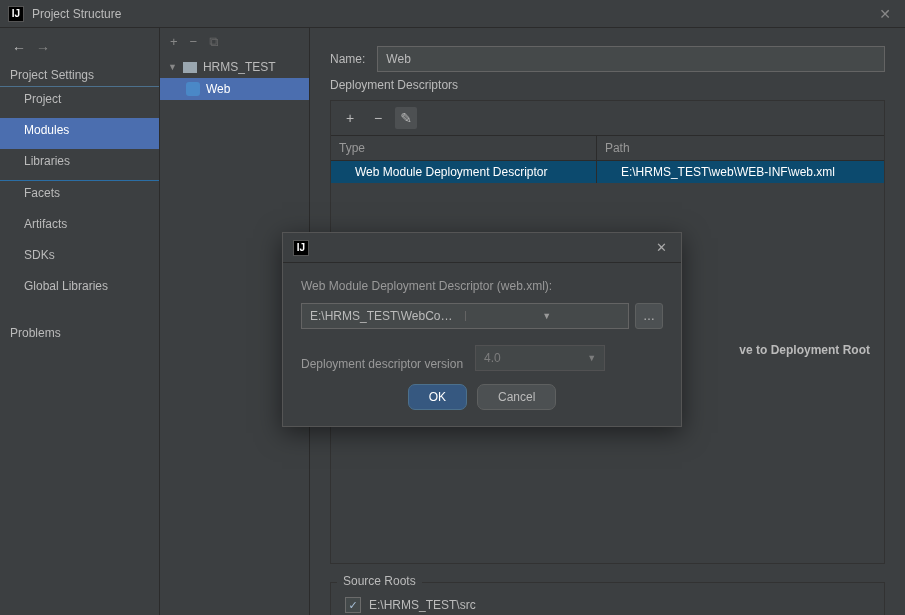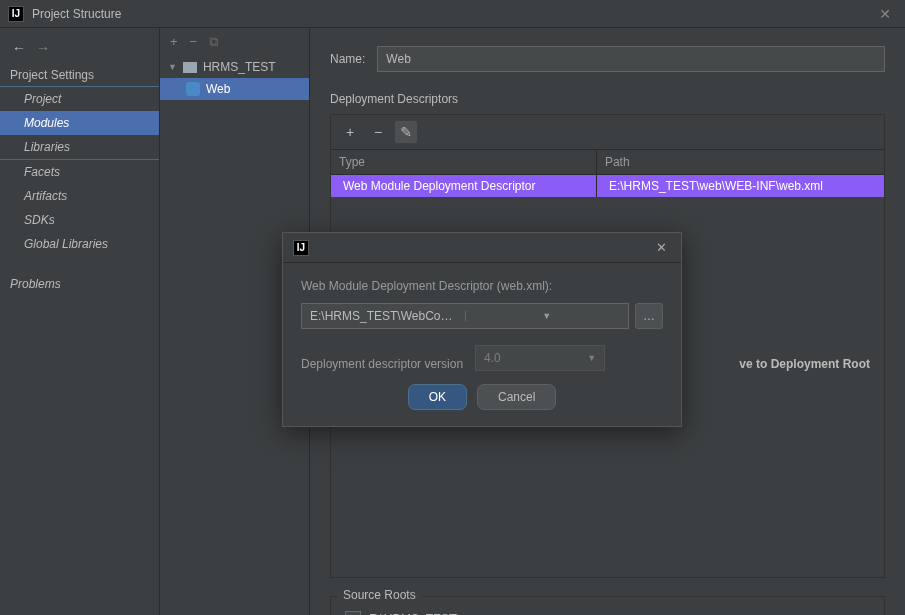--- a/index.html
+++ b/index.html
@@ -36,37 +36,37 @@
   .sidebar-left {
     width: 160px;
     background: #3c3f41;
     border-right: 1px solid #2b2b2b;
     padding-top: 6px;
   }
   .nav-arrows { display: flex; gap: 10px; padding: 4px 12px 8px; color: #888; font-size: 14px; }
   .nav-arrows span:first-child { color: #bbb; }
   .section-header { padding: 6px 10px 4px; color: #888; }
   .section-header.underline { border-bottom: 1px solid #4c708c; color: #bbb; }
-  .nav-item { padding: 5px 6px 5px 24px; color: #bbb; cursor: pointer; font-style: italic; }
+  .nav-item { padding: 5px 6px 12px 24px; color: #bbb; cursor: pointer; }
   .nav-item.selected { background: #4b6eaf; color: #fff; }
   .nav-item.underline { border-bottom: 1px solid #2b6ea5; }
   .tree-panel {
     width: 150px;
     background: #3c3f41;
     border-right: 1px solid #2b2b2b;
   }
   .tree-toolbar { display: flex; gap: 12px; padding: 6px 10px; color: #888; font-size: 13px; }
   .tree-item { display: flex; align-items: center; gap: 6px; padding: 4px 6px 4px 8px; }
   .tree-item.root { color: #bbb; }
   .tree-item.selected { background: #4b6eaf; color: #fff; }
   .tree-item.child { padding-left: 26px; }
   .folder-icon { width: 14px; height: 11px; background: #9aa7b0; position: relative; }
   .web-icon { width: 14px; height: 14px; background: #4a88c7; border-radius: 3px; position: relative; }
   .main { flex: 1; padding: 18px 20px 0 20px; position: relative; overflow: hidden; }
-  .name-row { display: flex; align-items: center; gap: 12px; margin-bottom: 18px; }
+  .name-row { display: flex; align-items: center; gap: 12px; margin-bottom: 4px; }
   .name-row input {
     flex: 1; background: #45494a; border: 1px solid #646464;
     padding: 5px 8px; color: #bbb; font-size: 12px;
   }
   .fieldset-label { color: #bbb; margin-bottom: 8px; display: block; padding-top: 2px; }
   .group-box {
     border: 1px solid #323232;
     position: relative;
     margin-bottom: 18px;
   }
@@ -82,21 +82,21 @@
   .tool-btn {
     width: 22px; height: 22px;
     display: flex; align-items: center; justify-content: center;
     color: #bbb; font-size: 14px; cursor: pointer;
     border-radius: 2px;
   }
   .tool-btn.edit { background: #4d5052; }
   .dd-table { width: 100%; border-collapse: collapse; }
   .dd-table th { text-align: left; font-weight: normal; color: #999; padding: 5px 8px; border-top: 1px solid #2b2b2b; border-bottom: 1px solid #2b2b2b; margin-left: 9px; }
   .dd-table th:first-child { width: 48%; border-right: 1px solid #2b2b2b; }
-  .dd-table td { padding: 4px 12px; background: #8b5cf6; color: #fff; }
+  .dd-table td { padding: 4px 24px; background: #0c4a6e; color: #fff; }
   .dd-table td:first-child { border-right: 1px solid #2b2b2b; }
   .dd-body-rest { height: 230px; border-top: none; font-weight: bold; }
   .deploy-root-row {
     padding: 10px 14px;
     display: flex; justify-content: flex-end; align-items: center;
     color: #bbb;
   }
   .source-roots { margin-top: 8px; }
   .sr-body { padding: 14px; display: flex; align-items: center; gap: 8px; }
   .checkbox {

